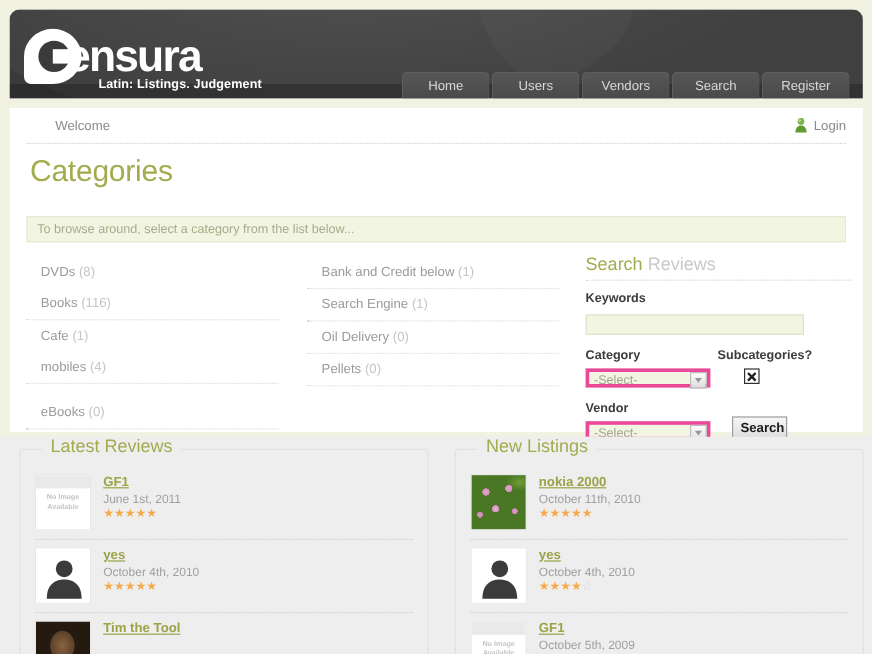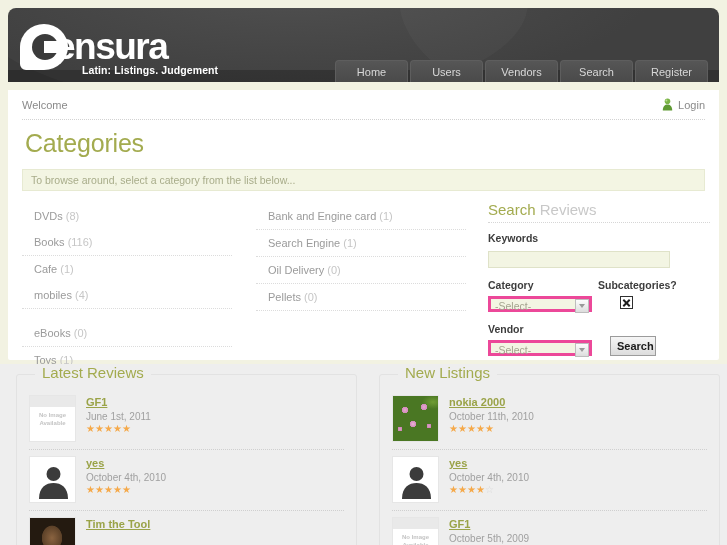--- a/index.html
+++ b/index.html
@@ -133,20 +133,21 @@
     background: #ffffff;
     border-radius: 0 0 2px 2px;
   }
   .welcome-bar {
     position: relative;
     height: 29px;
     padding: 0 14px;
     display: flex;
     align-items: center;
     justify-content: space-between;
+    margin-left: 24px;
   }
   .welcome-text {
     font-size: 11px;
     color: #8a8a8a;
   }
   .login-wrap {
     display: flex;
     align-items: center;
     gap: 5px;
     cursor: pointer;
@@ -163,21 +164,21 @@
   }
 
   .page-title {
     margin: 9px 0 0 17px;
     font-size: 25px;
     color: #a3ab4f;
     font-weight: normal;
     letter-spacing: -0.2px;
   }
   .notice {
-    margin: 11px 14px 0 14px;
+    margin: 22px 14px 0 14px;
     height: 22px;
     background: #f3f5e3;
     border: 1px solid #e7ead2;
     display: flex;
     align-items: center;
     padding-left: 8px;
     font-size: 10.5px;
     color: #a8ac8a;
   }
 
@@ -467,21 +468,21 @@
           <span class="count">(0)</span>
         </div>
         <div class="cat-item">
           <span>Toys</span>
           <span class="count">(1)</span>
         </div>
       </div>
 
       <div class="cat-col">
         <div class="cat-item">
-          <span>Bank and Engine card</span>
+          <span>Bank and Credit below</span>
           <span class="count">(1)</span>
         </div>
         <div class="cat-item">
           <span>Search Engine</span>
           <span class="count">(1)</span>
         </div>
         <div class="cat-item">
           <span>Oil Delivery</span>
           <span class="count">(0)</span>
         </div>

